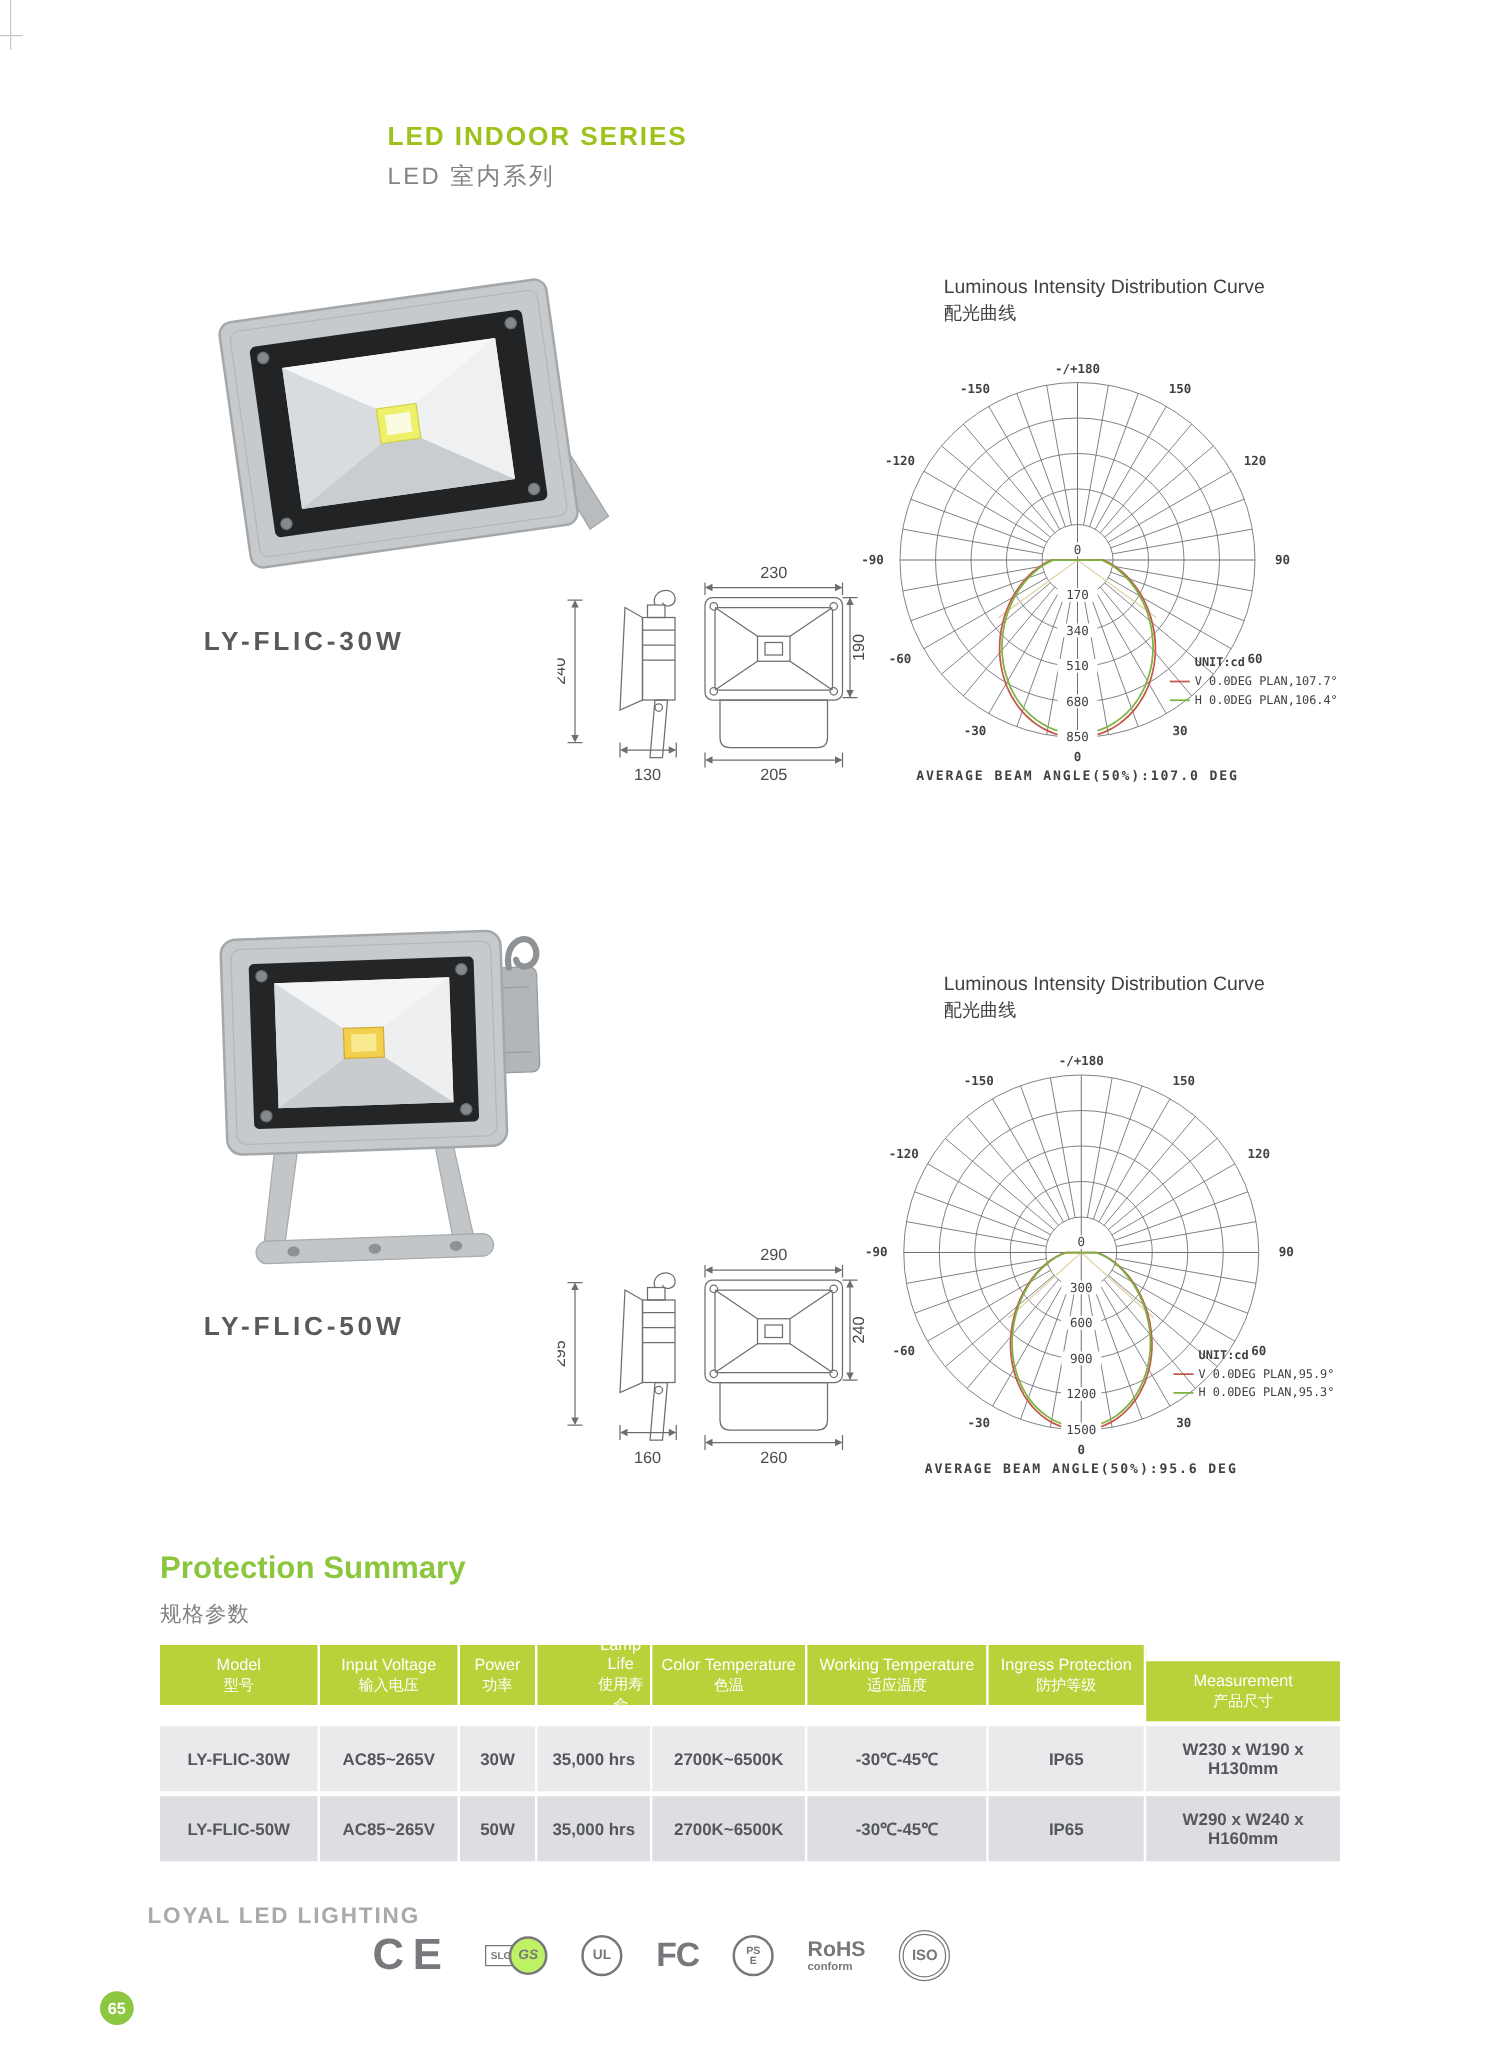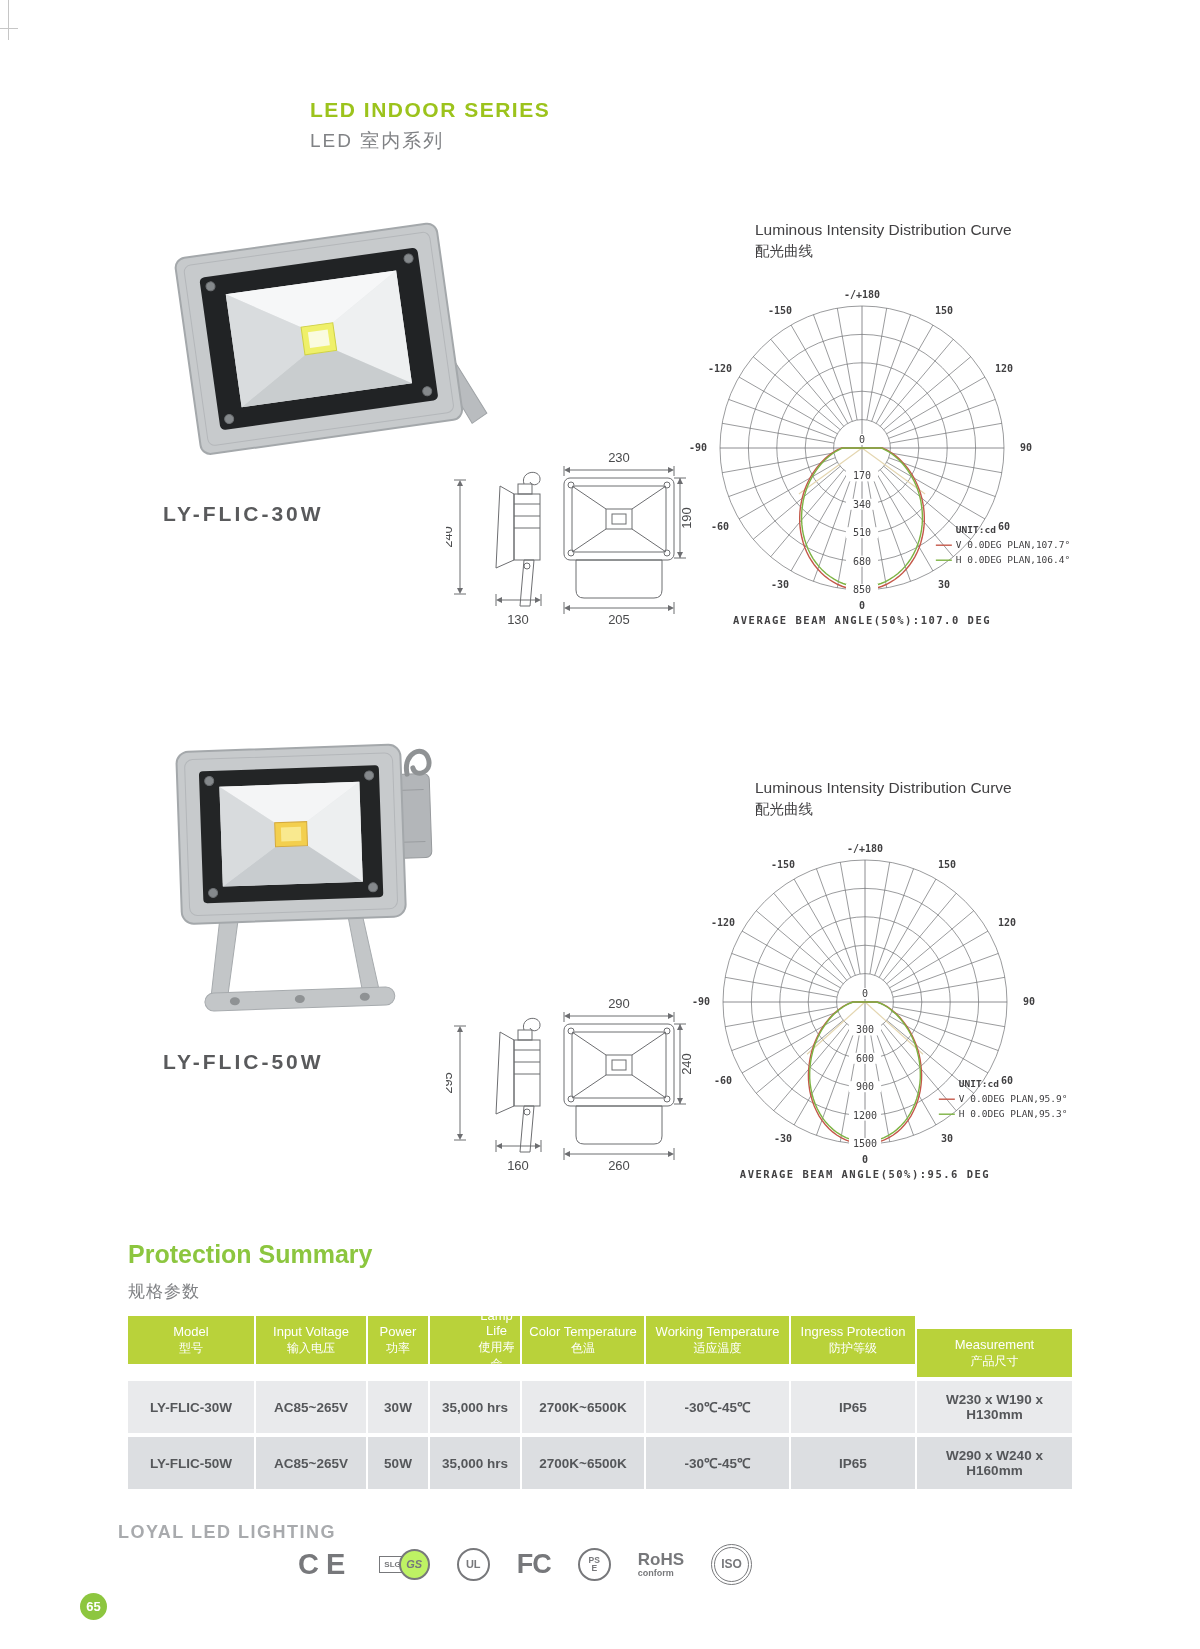--- a/index.html
+++ b/index.html
@@ -36,21 +36,21 @@
       justify-content:center;font-weight:700;font-size:13.5px;color:#55575a;text-align:center;}
   .td:last-child{border-right:none;}
   .row0 .td{background:#e9eaec;}
   .row1 .td{background:#dcdee1;}
   
   .page-badge{position:absolute;left:80px;top:1549px;width:27px;height:27px;border-radius:50%;
               background:#8dc63f;color:#fff;font-size:13px;font-weight:700;display:flex;align-items:center;justify-content:center;margin-top:44px;}
   .company{position:absolute;left:118px;top:1522px;font-size:18px;font-weight:700;color:#a8aaad;letter-spacing:1.5px;}
   .certs{position:absolute;left:298px;top:1538px;height:52px;display:flex;align-items:center;gap:27px;color:#77787b;}
   .cert{display:flex;align-items:center;justify-content:center;}
-  .cert-ce{font-size:29px;font-weight:700;letter-spacing:7px;}
+  .cert-ce{font-size:35px;font-weight:700;letter-spacing:7px;}
   .slg-box{border:1.5px solid #77787b;font-size:8px;font-weight:700;padding:3px 4px;letter-spacing:0;}
   .gs-circle{width:27px;height:27px;border:2.5px solid #77787b;border-radius:50%;display:flex;align-items:center;
              justify-content:center;font-size:11px;font-weight:800;margin-left:-7px;background:#bef264;font-style:italic;}
   .round{border:2px solid #77787b;border-radius:50%;display:flex;align-items:center;justify-content:center;font-weight:800;}
   .cert-ul{width:29px;height:29px;font-size:11px;}
   .cert-fcc{font-size:27px;font-weight:800;letter-spacing:-1px;}
   .cert-pse{width:29px;height:29px;flex-direction:column;font-size:8.5px;line-height:1;}
   .cert-rohs{flex-direction:column;align-items:flex-start;line-height:1;}
   .cert-rohs .t{font-size:17px;font-weight:800;}
   .cert-rohs .s{font-size:9px;font-weight:700;margin-top:1px;}

